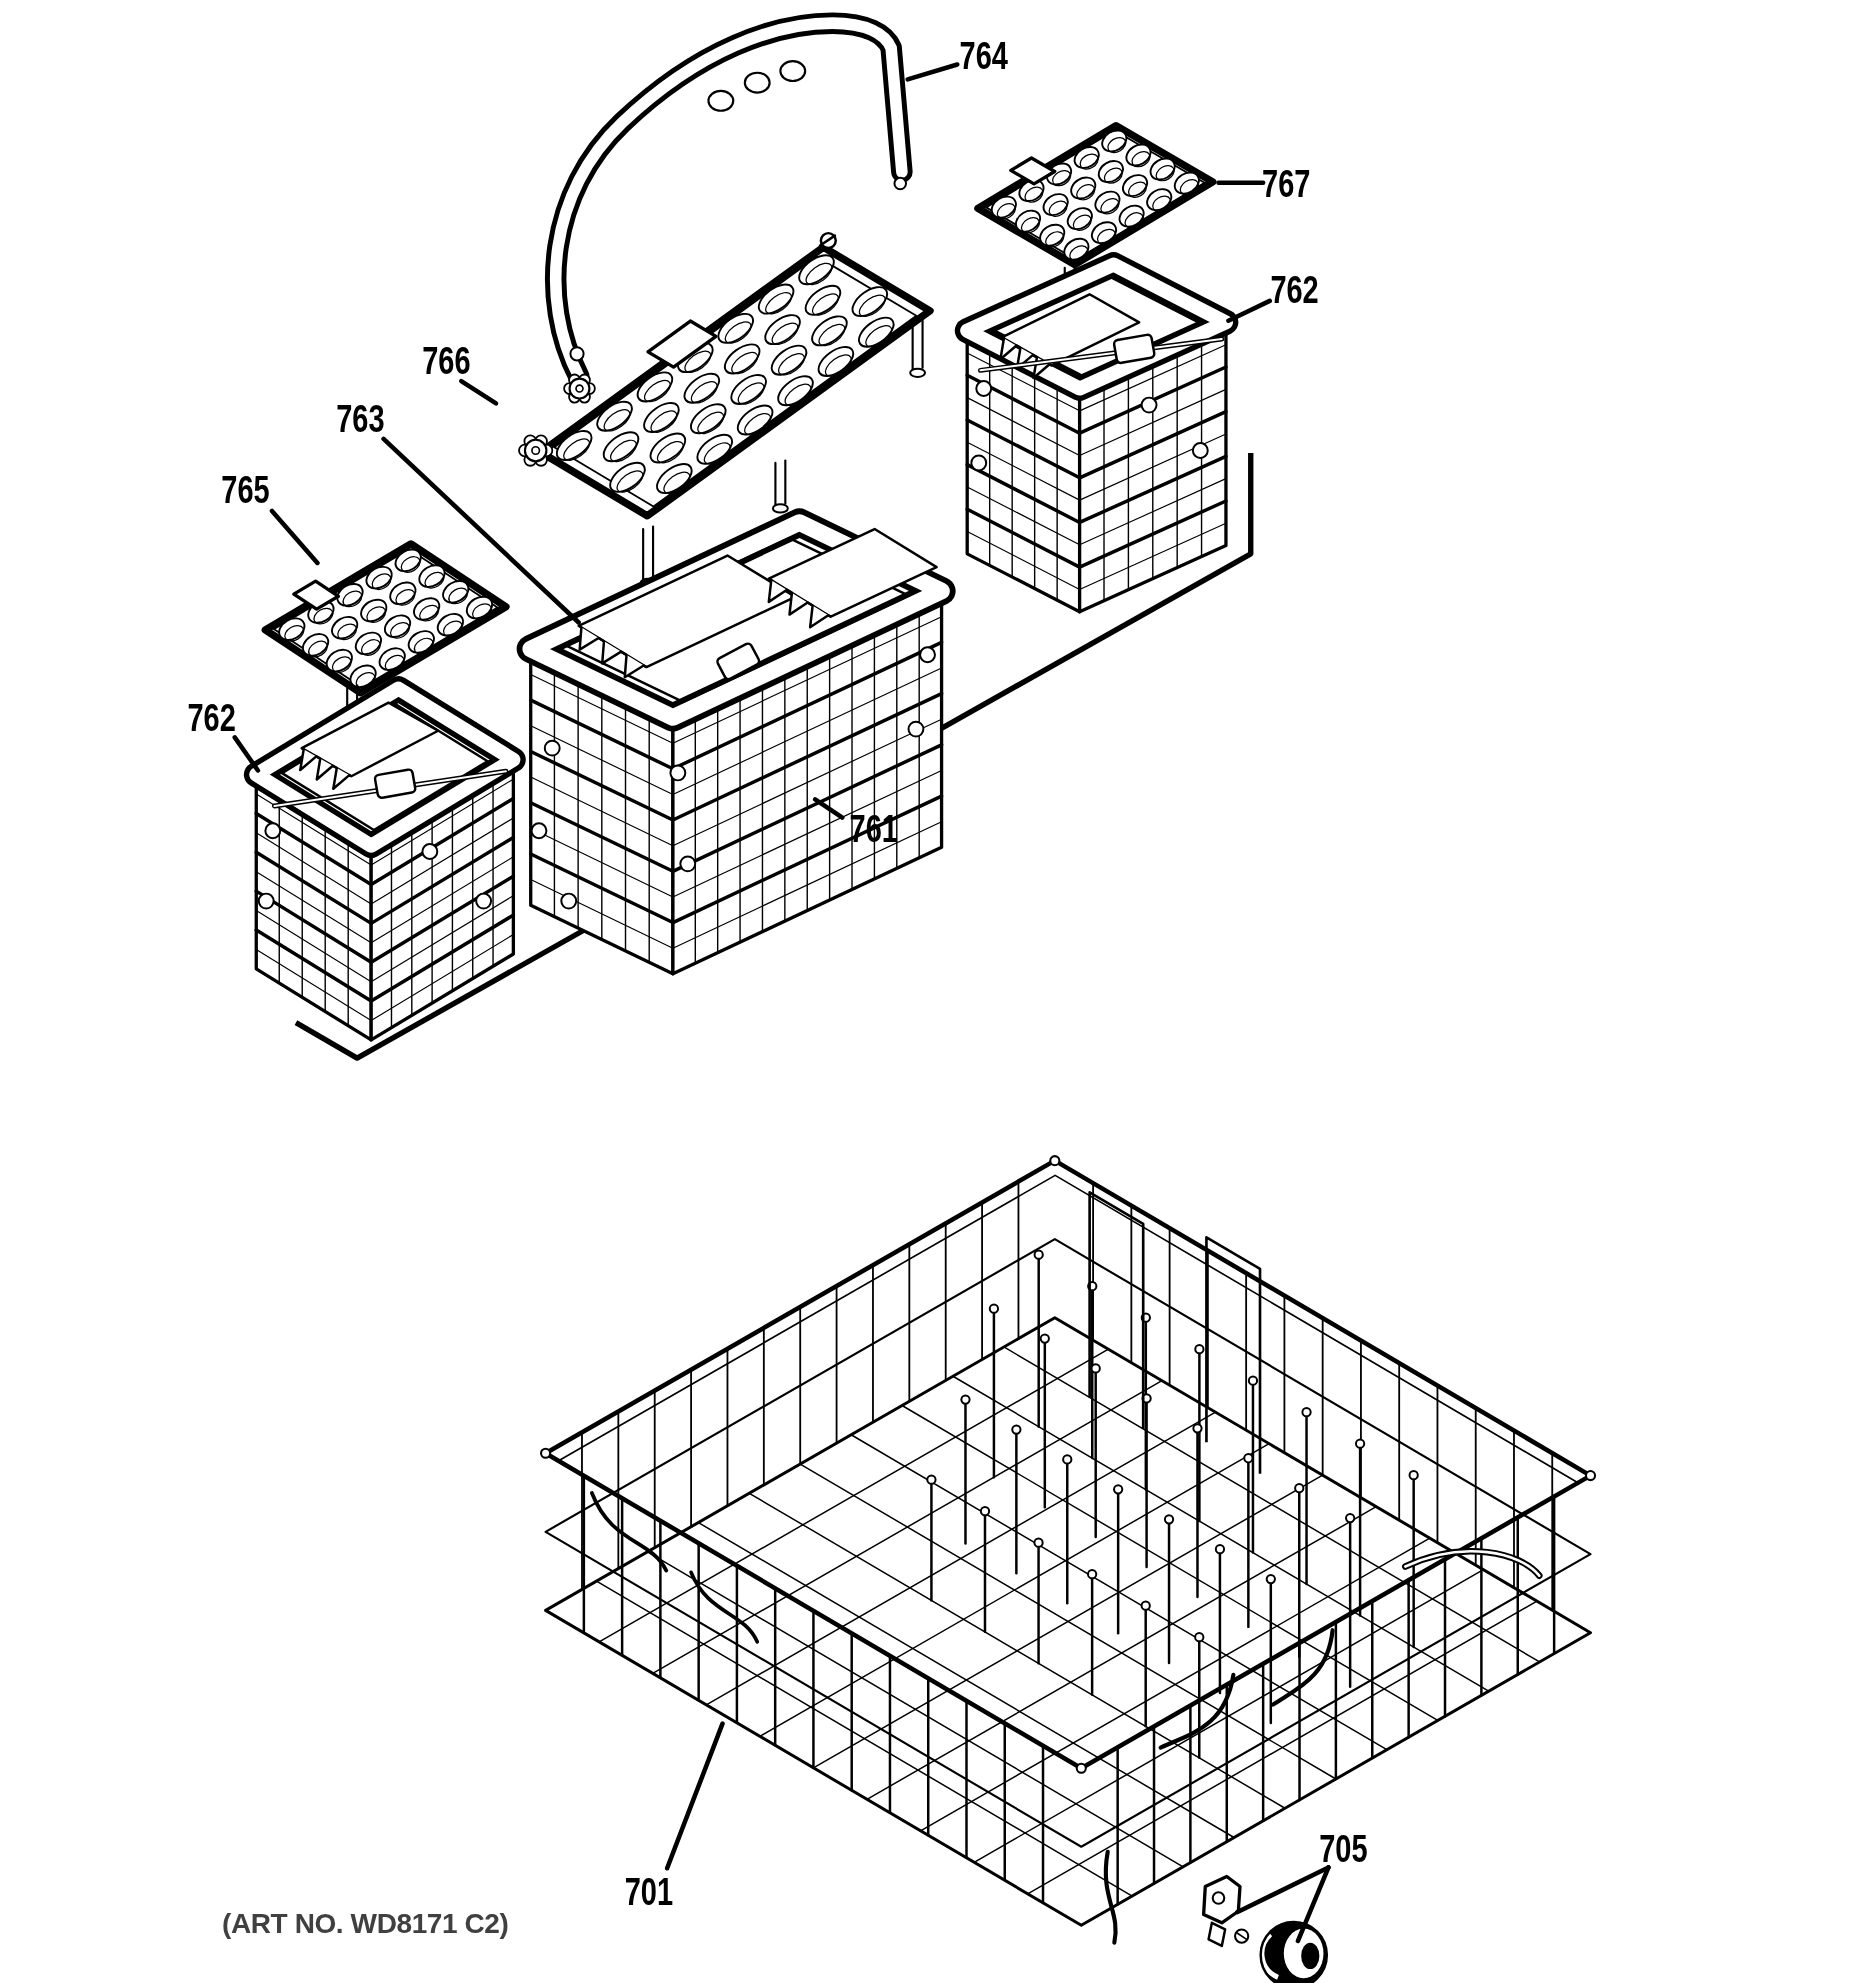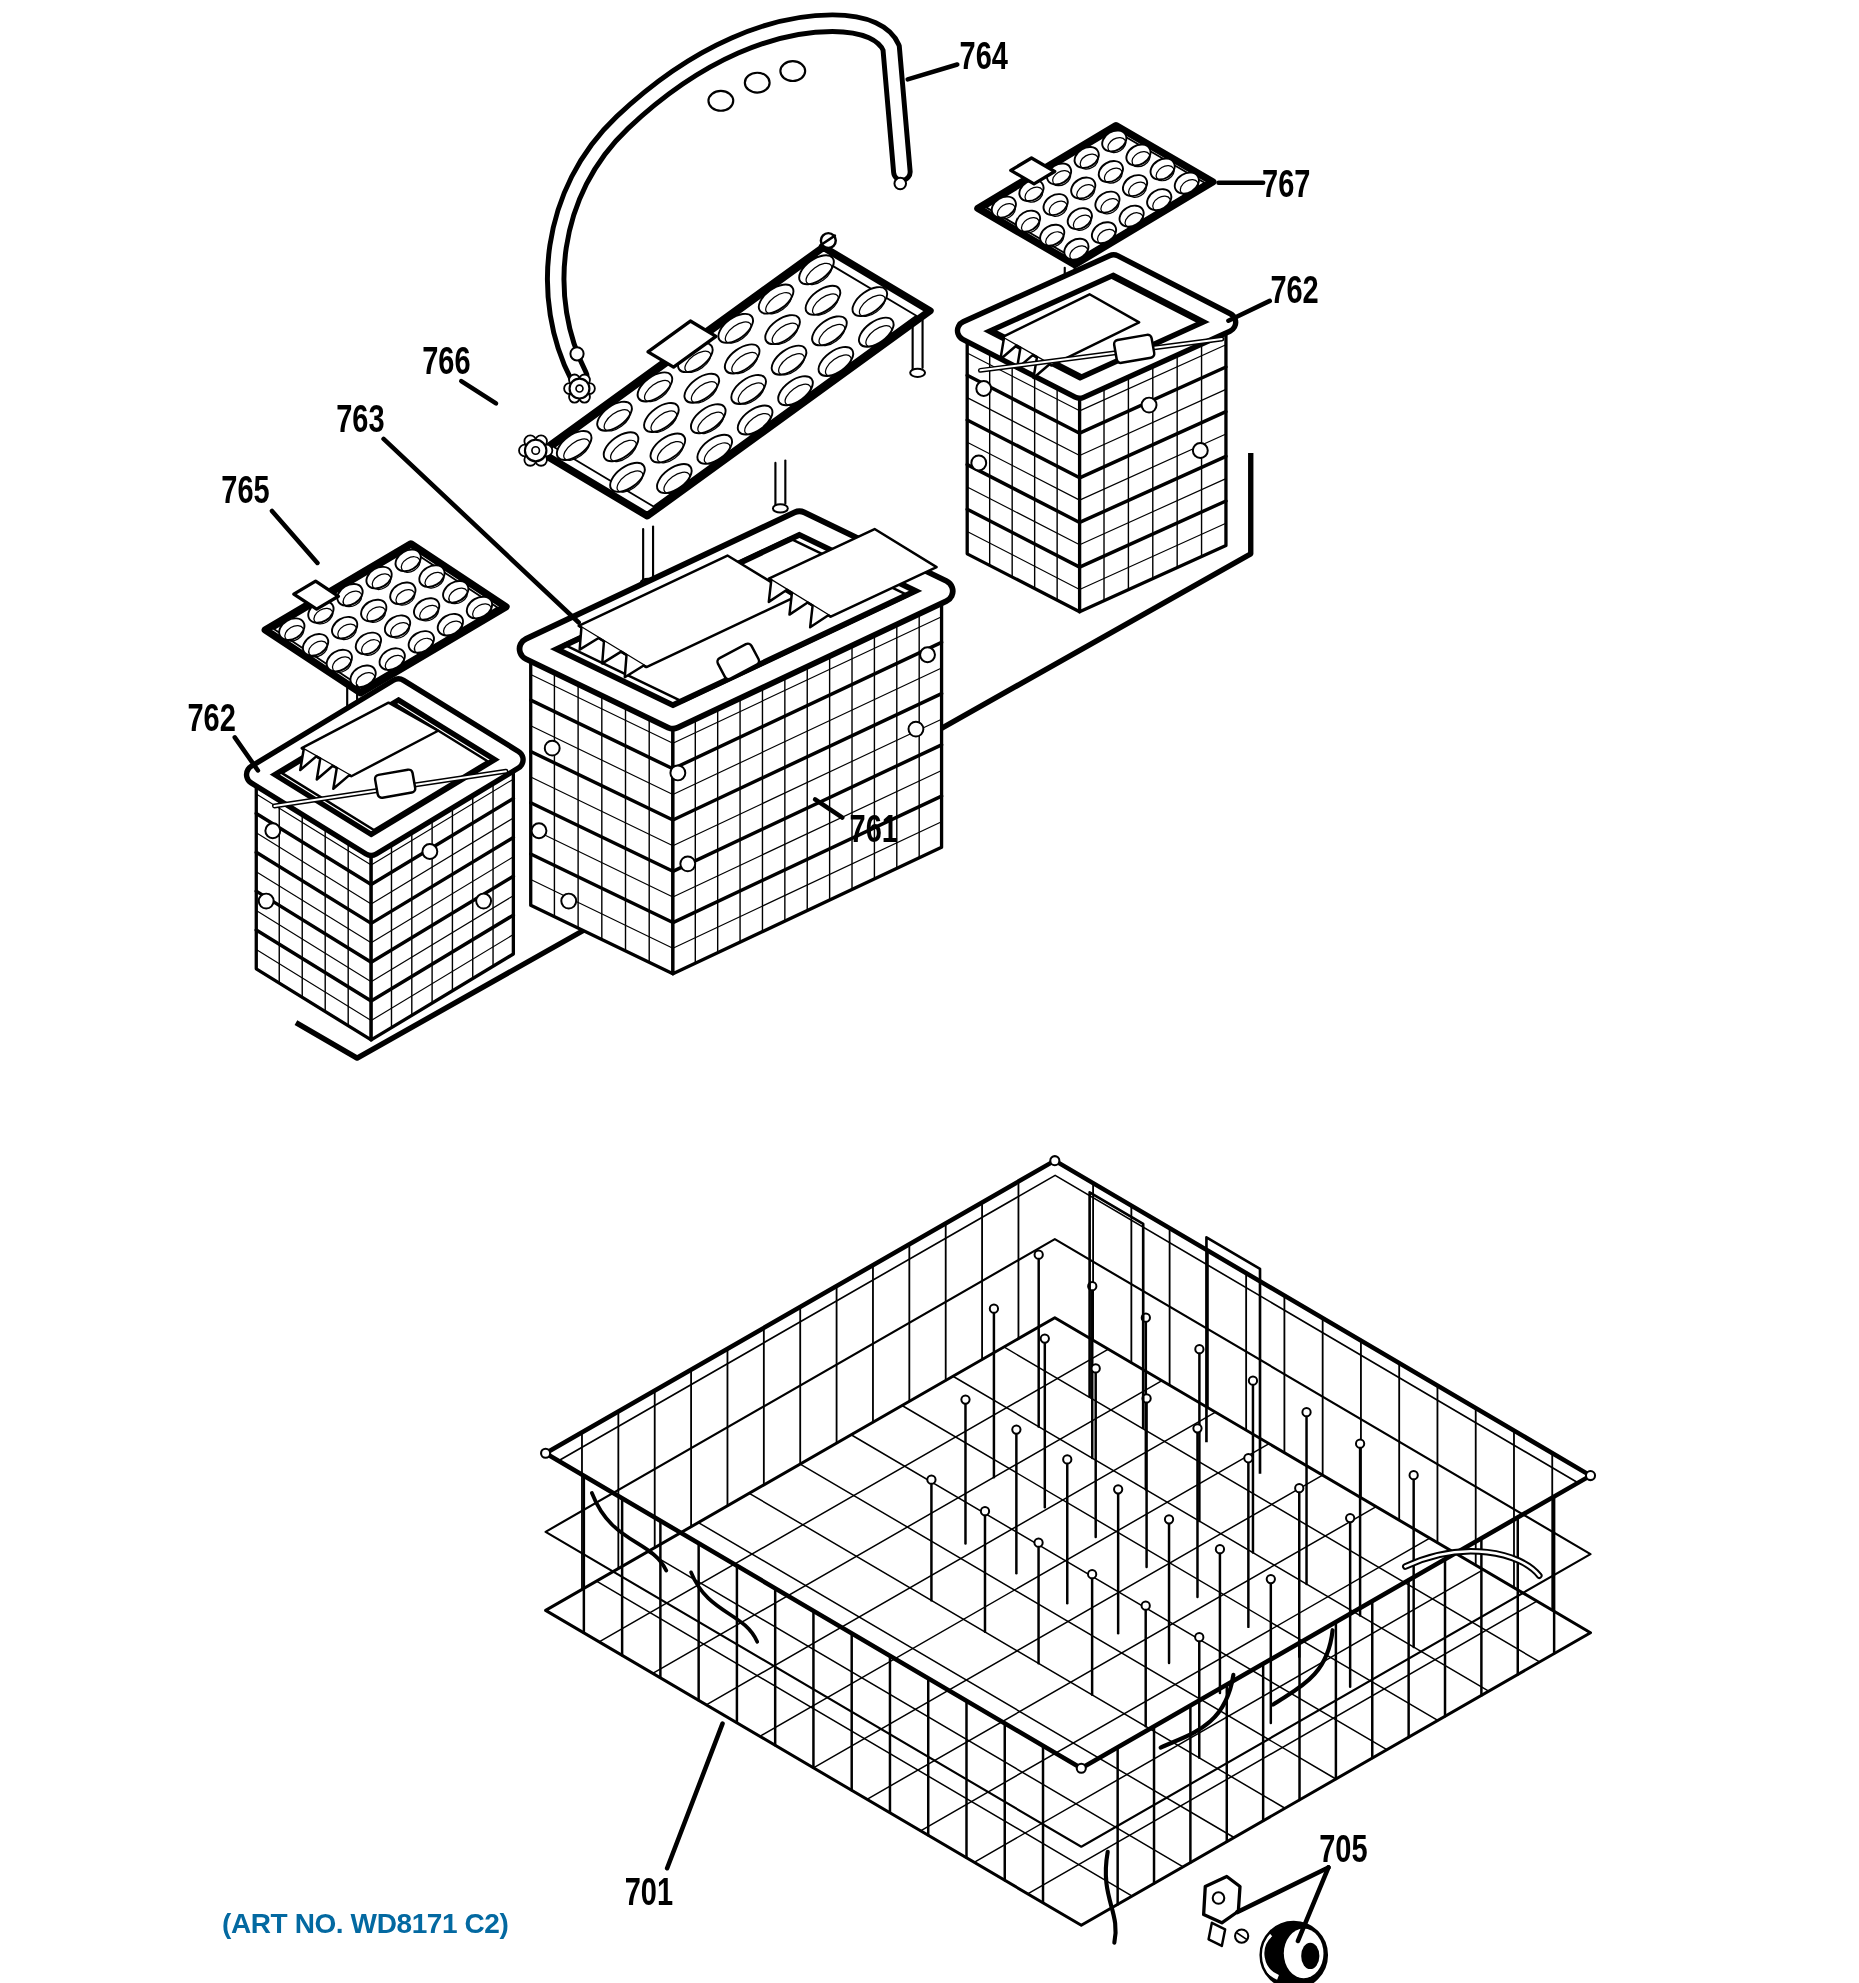--- a/index.html
+++ b/index.html
@@ -1,20 +1,20 @@
 <!DOCTYPE html>
 <html style="font-size:13.2px"><head>
 <meta charset="utf-8">
 <style>
   html,body{margin:0;padding:0;background:#ffffff;}
   .stage{position:relative;width:1612px;height:1984px;background:#ffffff;overflow:hidden;
          font-family:"Liberation Sans",sans-serif;}
   svg{position:absolute;left:0;top:0;}
   .artno{position:absolute;left:222px;top:1908px;font:bold 28px "Liberation Sans",sans-serif;
-         letter-spacing:-0.4px;color:#0369a1;white-space:nowrap;}
+         letter-spacing:-0.4px;color:#404040;white-space:nowrap;}
   text{font-family:"Liberation Sans",sans-serif;font-weight:bold;fill:#000;}
 </style>
 </head>
 <body>
 
 <div class="stage">
   <svg id="cv" width="1860" height="1984" viewBox="0 0 2250 2400">
       <path d="M 1513.0 548.0 L 1513.0 670.0 L 432.0 1280.0 L 358.0 1237.0" fill="none" stroke="#000" stroke-width="6.5" stroke-linejoin="round"></path>
       <g>
         <path d="M 700 455 C 652 362 664 232 753 148 C 846 60 938 28 1007 28 C 1048 28 1071 41 1078 58 L 1091 208" fill="none" stroke="#000" stroke-width="26" stroke-linecap="round"></path>

